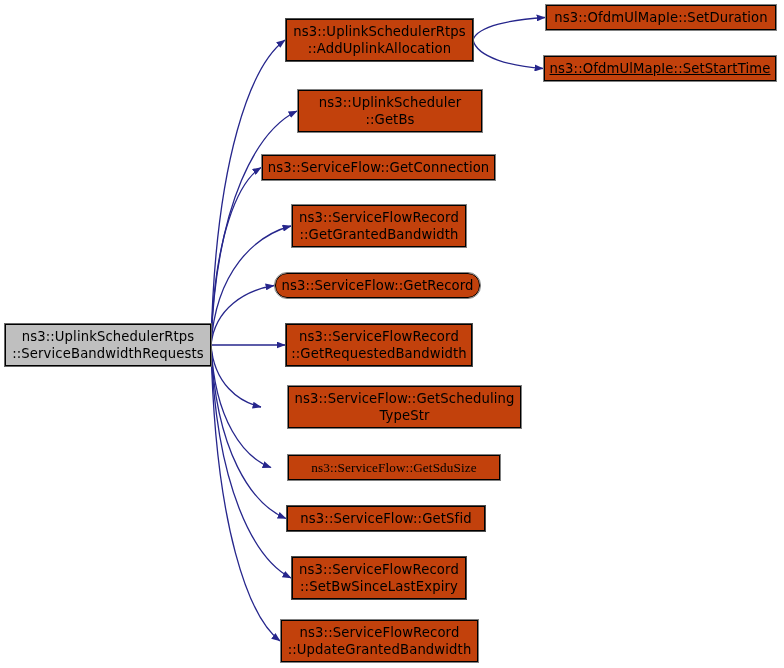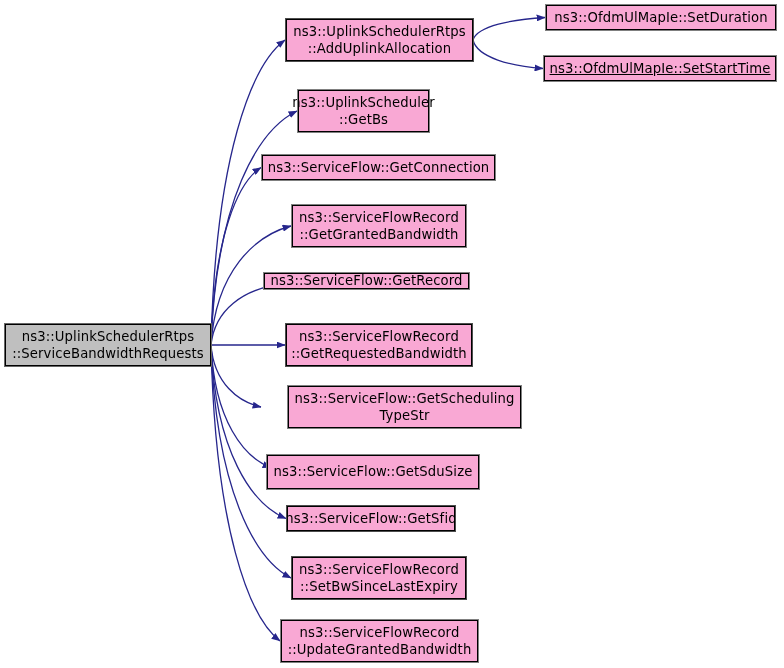--- a/index.html
+++ b/index.html
@@ -23,21 +23,21 @@
     height: 668px;
     pointer-events: none;
   }
   .node {
     position: absolute;
     box-sizing: border-box;
     display: flex;
     align-items: center;
     justify-content: center;
     text-align: center;
-    background: #f9a8d4;
+    background: #c2410c;
     border: 1px solid #000000;
     outline: 1px solid #808080;
     color: #000000;
     font-size: 13.2px;
     line-height: 1.32;
     letter-spacing: 0.01em;
     white-space: pre-line;
   }
   .node.current {
     background: #bfbfbf;
@@ -76,32 +76,32 @@
       <path d="M211,345 C215.8,489.46000000000004 255,559.36 291,578" fill="none" stroke="#26268c" stroke-width="1.3" marker-end="url(#arrowhead)"></path>
       <path d="M211,345 C215.14,528.52 248.95,617.32 280,641" fill="none" stroke="#26268c" stroke-width="1.3" marker-end="url(#arrowhead)"></path>
       <path d="M473,40 C477.32,26.05 512.6,19.3 545,17.5" fill="none" stroke="#26268c" stroke-width="1.3" marker-end="url(#arrowhead)"></path>
       <path d="M473,40 C477.2,57.67 511.5,66.22 543,68.5" fill="none" stroke="#26268c" stroke-width="1.3" marker-end="url(#arrowhead)"></path>
     </svg>
   <div id="nodes">
       <div class="node current" style="left: 5px; top: 324px; width: 206px; height: 42px;"><span class="node-label">ns3::UplinkSchedulerRtps
 ::ServiceBandwidthRequests</span></div>
       <div class="node highlight" style="left: 286px; top: 19px; width: 187px; height: 42px;"><span class="node-label">ns3::UplinkSchedulerRtps
 ::AddUplinkAllocation</span></div>
-      <div class="node" style="left: 298px; top: 90px; width: 131px; height: 42px;"><span class="node-label">ns3::UplinkScheduler
+      <div class="node" style="left: 298px; top: 90px; width: 184px; height: 42px;"><span class="node-label">ns3::UplinkScheduler
 ::GetBs</span></div>
       <div class="node" style="left: 262px; top: 155px; width: 233px; height: 25px;"><span class="node-label">ns3::ServiceFlow::GetConnection</span></div>
       <div class="node" style="left: 292px; top: 205px; width: 174px; height: 42px;"><span class="node-label">ns3::ServiceFlowRecord
 ::GetGrantedBandwidth</span></div>
-      <div class="node" style="left: 264px; top: 273px; width: 205px; height: 16px;"><span class="node-label">ns3::ServiceFlow::GetRecord</span></div>
+      <div class="node" style="left: 275px; top: 273px; width: 205px; height: 25px; border-radius: 12px;"><span class="node-label">ns3::ServiceFlow::GetRecord</span></div>
       <div class="node highlight" style="left: 286px; top: 324px; width: 186px; height: 42px;"><span class="node-label">ns3::ServiceFlowRecord
 ::GetRequestedBandwidth</span></div>
       <div class="node" style="left: 262px; top: 386px; width: 233px; height: 42px; margin-left: 26px;"><span class="node-label">ns3::ServiceFlow::GetScheduling
 TypeStr</span></div>
-      <div class="node" style="left: 267px; top: 455px; width: 212px; height: 34px;"><span class="node-label">ns3::ServiceFlow::GetSduSize</span></div>
-      <div class="node highlight" style="left: 287px; top: 506px; width: 168px; height: 25px;"><span class="node-label">ns3::ServiceFlow::GetSfid</span></div>
+      <div class="node" style="left: 288px; top: 455px; width: 212px; height: 25px; font-family: Liberation Serif, serif;"><span class="node-label">ns3::ServiceFlow::GetSduSize</span></div>
+      <div class="node highlight" style="left: 287px; top: 506px; width: 198px; height: 25px;"><span class="node-label">ns3::ServiceFlow::GetSfid</span></div>
       <div class="node highlight" style="left: 292px; top: 557px; width: 174px; height: 42px;"><span class="node-label">ns3::ServiceFlowRecord
 ::SetBwSinceLastExpiry</span></div>
       <div class="node" style="left: 281px; top: 620px; width: 197px; height: 42px;"><span class="node-label">ns3::ServiceFlowRecord
 ::UpdateGrantedBandwidth</span></div>
       <div class="node" style="left: 546px; top: 5px; width: 230px; height: 25px;"><span class="node-label">ns3::OfdmUlMapIe::SetDuration</span></div>
       <div class="node" style="left: 544px; top: 56px; width: 232px; height: 25px; text-decoration: underline;"><span class="node-label">ns3::OfdmUlMapIe::SetStartTime</span></div>
     </div>
 </div>
 
 </body></html>

